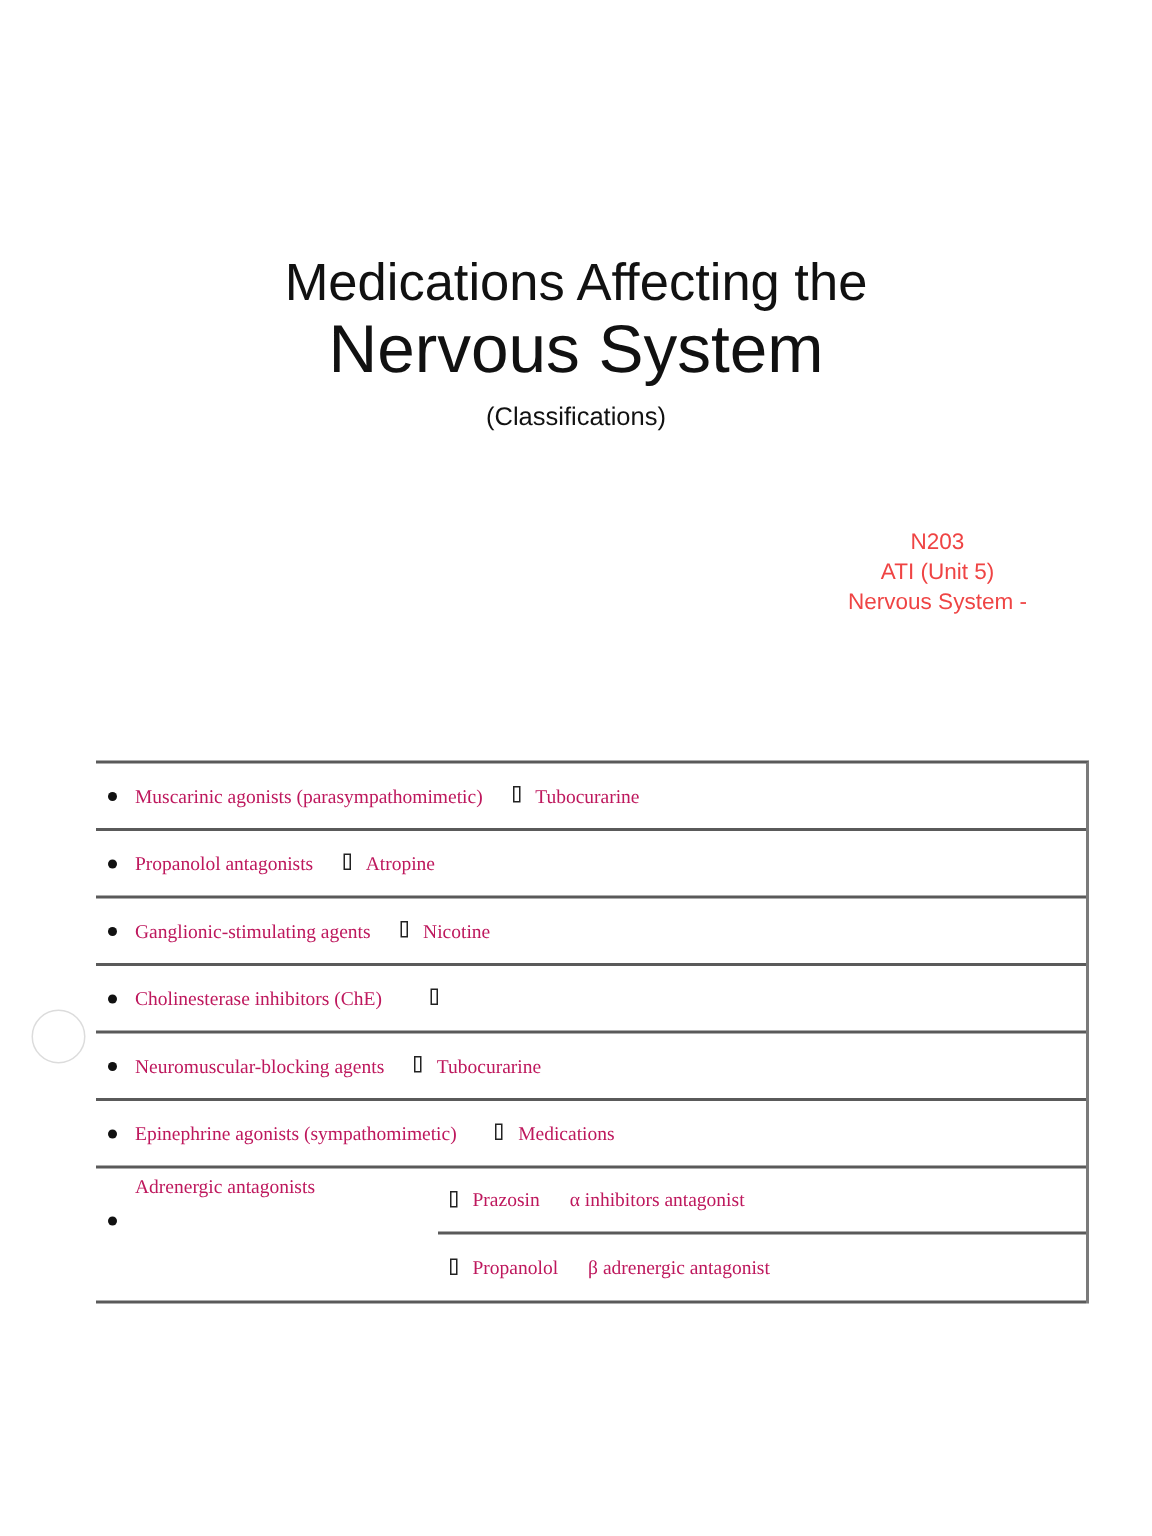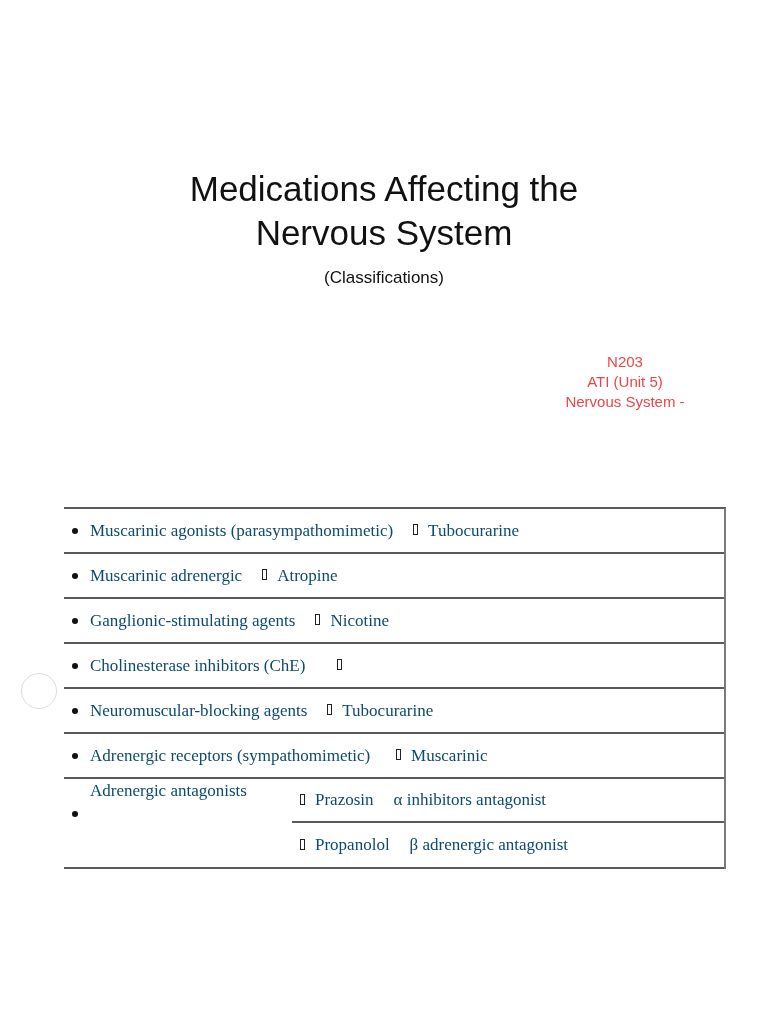--- a/index.html
+++ b/index.html
@@ -17,21 +17,21 @@
     }
     .title {
       position: absolute;
       left: 0;
       width: 768px;
       text-align: center;
       font-family: "Liberation Sans", sans-serif;
       color: #111;
     }
     .title-line1 { top: 168px; font-size: 35px; line-height: 42px; }
-    .title-line2 { top: 212px; font-size: 35px; line-height: 42px; }
+    .title-line2 { top: 212px; font-size: 45px; line-height: 42px; }
     .subtitle    { top: 262px; font-size: 17px; line-height: 32px; }
 
     .meta {
       position: absolute;
       left: 540px;
       width: 170px;
       top: 352px;
       text-align: center;
       font-family: Liberation Sans, sans-serif;
       font-size: 15px;
@@ -51,22 +51,22 @@
       background: #fff;
       box-sizing: border-box;
     }
 
     .table {
       position: absolute;
       left: 64px;
       top: 507px;
       width: 662px;
       font-family: "Liberation Serif", serif;
-      font-size: 17px;
-      color: #0c4a6e;
+      font-size: 13px;
+      color: #be185d;
       border-top: 2px solid #5a5a5a;
       border-right: 2px solid #7a7a7a;
       box-sizing: border-box;
     }
     .row {
       position: relative;
       height: 45px;
       border-bottom: 2px solid #5a5a5a;
       box-sizing: border-box;
       display: flex;
@@ -141,21 +141,21 @@
 
   <div class="row">
     <span class="bullet"></span>
     <span class="text">Muscarinic agonists (parasympathomimetic)</span>
     <span class="arrow"></span>
     <span class="text">Tubocurarine</span>
   </div>
 
   <div class="row">
     <span class="bullet"></span>
-    <span class="text">Muscarinic adrenergic</span>
+    <span class="text">Propanolol antagonists</span>
     <span class="arrow"></span>
     <span class="text">Atropine</span>
   </div>
 
   <div class="row">
     <span class="bullet"></span>
     <span class="text">Ganglionic-stimulating agents</span>
     <span class="arrow"></span>
     <span class="text">Nicotine</span>
   </div>
@@ -168,23 +168,23 @@
 
   <div class="row">
     <span class="bullet"></span>
     <span class="text">Neuromuscular-blocking agents</span>
     <span class="arrow"></span>
     <span class="text">Tubocurarine</span>
   </div>
 
   <div class="row">
     <span class="bullet"></span>
-    <span class="text">Adrenergic receptors (sympathomimetic)</span>
+    <span class="text">Epinephrine agonists (sympathomimetic)</span>
     <span class="arrow" style="margin-left:26px"></span>
-    <span class="text">Muscarinic</span>
+    <span class="text">Medications</span>
   </div>
 
   <div class="row row-split">
     <div class="split-left">
       <span class="bullet"></span>
       <div class="lines">
         <div>Adrenergic antagonists</div>
       </div>
     </div>
     <div class="split-right">

